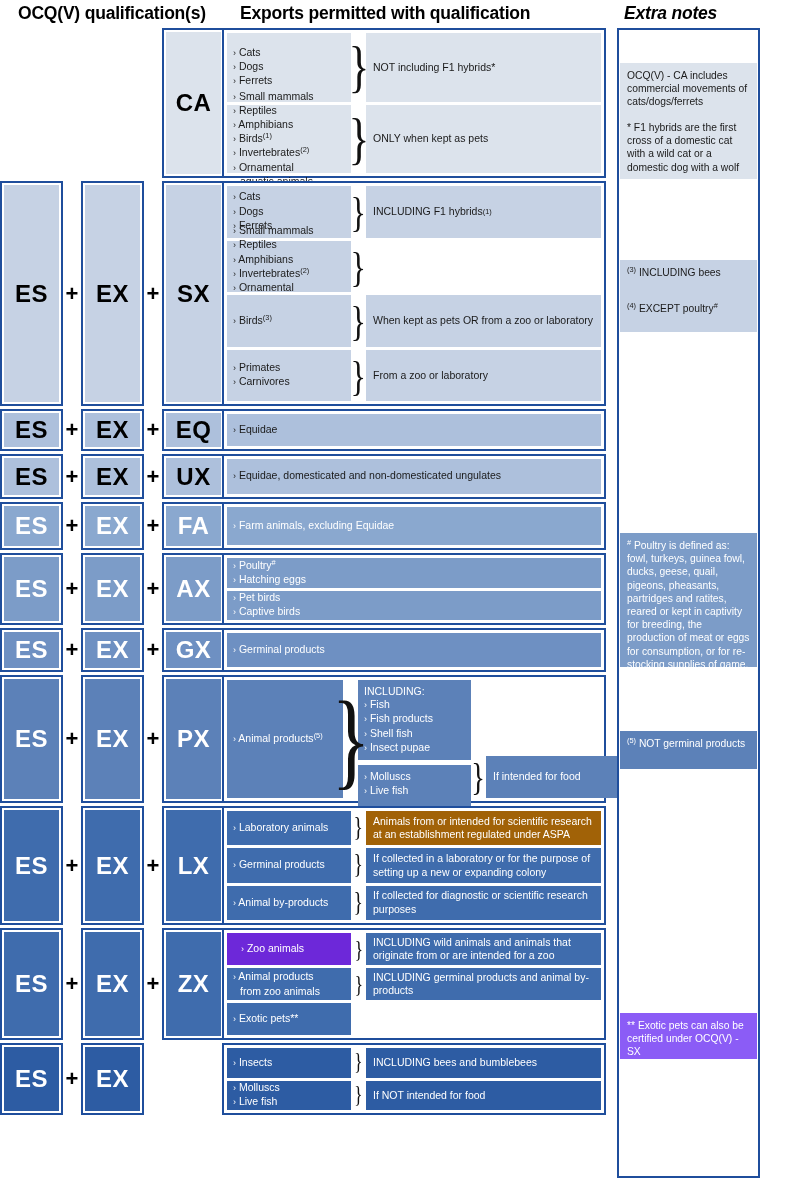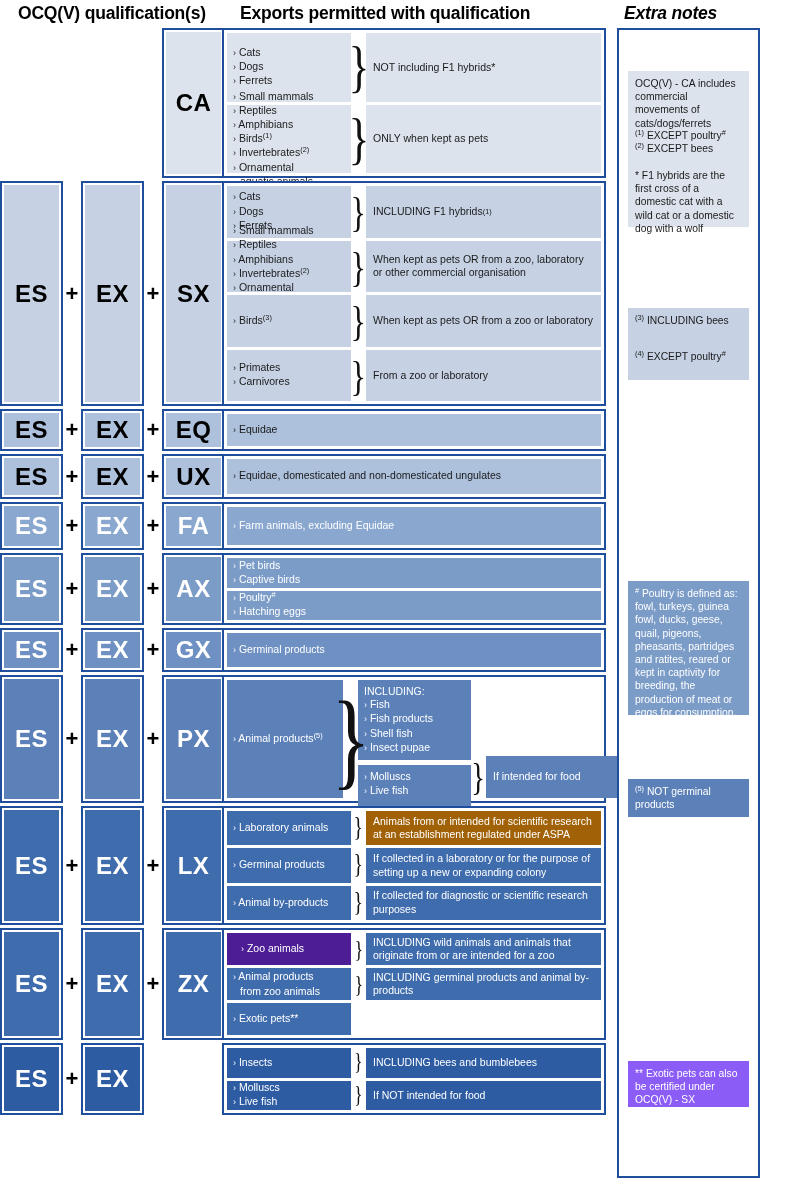--- a/index.html
+++ b/index.html
@@ -64,21 +64,21 @@
   .brace span {
     display:block; font-family:"Liberation Serif", serif; line-height:1;
     transform-origin:center center;
   }
   .desc { flex:1 1 auto; padding:6px 7px; font-size:10.5px; line-height:13.4px; }
   .spacer { flex:1 1 auto; background:#fff; }
 
   
   .notes-col {
     position:absolute; left:617px; top:28px; width:143px;
-    border:2px solid #1f4e9c; background:#fff; padding:9px;
+    border:2px solid #1f4e9c; background:#fff; padding:1px;
   }
   .note { padding:6px 7px; font-size:10.3px; line-height:13.2px; }
   .note.blank { background:transparent !important; }
 
   sup { font-size:7.4px; vertical-align:super; line-height:0; }
   .chev { font-size:9px; }
 </style>
 </head>
 <body>
 
@@ -175,21 +175,20 @@
               <div><span class="chev">›</span> Small mammals</div>
               <div><span class="chev">›</span> Reptiles</div>
               <div><span class="chev">›</span> Amphibians</div>
               <div><span class="chev">›</span> Invertebrates<sup>(2)</sup></div>
               <div><span class="chev">›</span> Ornamental</div>
               <div class="ind">aquatic animals</div>
             </div>
             <div class="brace">
               <span style="font-size: 42.9875px; transform: scaleX(0.75);">}</span>
             </div>
-            <div class="desc" style="background: rgb(198, 210, 228); color: rgb(26, 26, 26); display: flex; align-items: center;">When kept as pets OR from a zoo, laboratory or other commercial organisation</div>
           </div>
           <div class="subrow" style="flex: 1 1 25%;">
             <div class="items" style="background: rgb(198, 210, 228); color: rgb(26, 26, 26); display: flex; flex-direction: column; justify-content: center;">
               <div><span class="chev">›</span> Birds<sup>(3)</sup></div>
             </div>
             <div class="brace">
               <span style="font-size: 42.9875px; transform: scaleX(0.75);">}</span>
             </div>
             <div class="desc" style="background: rgb(198, 210, 228); color: rgb(26, 26, 26); display: flex; align-items: center;">When kept as pets OR from a zoo or laboratory</div>
           </div>
@@ -309,28 +308,28 @@
           <div class="badge-slot">
             <div class="badge">
               <div class="inner" style="background: rgb(124, 156, 200); color: rgb(255, 255, 255);">AX</div>
             </div>
           </div>
           <div class="eq">=</div>
         </div>
         <div class="exports">
           <div class="subrow" style="flex: 1 1 50%;">
             <div class="items full" style="background: rgb(124, 156, 200); color: rgb(255, 255, 255); display: flex; flex-direction: column; justify-content: center;">
+              <div><span class="chev">›</span> Poultry<sup>#</sup></div>
+              <div><span class="chev">›</span> Hatching eggs</div>
+            </div>
+          </div>
+          <div class="subrow" style="flex: 1 1 50%;">
+            <div class="items full" style="background: rgb(124, 156, 200); color: rgb(255, 255, 255); display: flex; flex-direction: column; justify-content: center;">
               <div><span class="chev">›</span> Pet birds</div>
               <div><span class="chev">›</span> Captive birds</div>
-            </div>
-          </div>
-          <div class="subrow" style="flex: 1 1 50%;">
-            <div class="items full" style="background: rgb(124, 156, 200); color: rgb(255, 255, 255); display: flex; flex-direction: column; justify-content: center;">
-              <div><span class="chev">›</span> Poultry<sup>#</sup></div>
-              <div><span class="chev">›</span> Hatching eggs</div>
             </div>
           </div>
         </div>
       </div>
       <div class="row" style="height: 44px;">
         <div class="quals">
           <div class="badge-slot">
             <div class="badge">
               <div class="inner" style="background: rgb(110, 144, 194); color: rgb(255, 255, 255);">ES</div>
             </div>
@@ -480,21 +479,21 @@
           <div class="plus">+</div>
           <div class="badge-slot">
             <div class="badge">
               <div class="inner" style="background: rgb(63, 108, 173); color: rgb(255, 255, 255);">ZX</div>
             </div>
           </div>
           <div class="eq">=</div>
         </div>
         <div class="exports">
           <div class="subrow" style="flex: 1 1 33.3333%;">
-            <div class="items" style="background: #4c1d95; color: rgb(255, 255, 255); display: flex; flex-direction: column; justify-content: center; padding-left: 14px;">
+            <div class="items" style="background: #6d28d9; color: rgb(255, 255, 255); display: flex; flex-direction: column; justify-content: center; padding-left: 14px;">
               <div><span class="chev">›</span> Zoo animals</div>
             </div>
             <div class="brace">
               <span style="font-size: 24.0667px; transform: scaleX(0.75);">}</span>
             </div>
             <div class="desc" style="background: rgb(63, 108, 173); color: rgb(255, 255, 255); display: flex; align-items: center;">INCLUDING wild animals and animals that originate from or are intended for a zoo</div>
           </div>
           <div class="subrow" style="flex: 1 1 33.3333%;">
             <div class="items" style="background: rgb(63, 108, 173); color: rgb(255, 255, 255); display: flex; flex-direction: column; justify-content: center;">
               <div><span class="chev">›</span> Animal products</div>
@@ -554,24 +553,20 @@
           </div>
         </div>
       </div>
     </div>
 
   <div class="notes-col" id="notes-col" style="height: 1150px;">
       <div class="note blank" style="height: 32px; background: transparent; color: rgb(0, 0, 0);"></div>
       <div class="note" style="height: 52px; background: rgb(220, 227, 236); color: rgb(26, 26, 26);">
         <div>OCQ(V) - CA includes commercial movements of cats/dogs/ferrets</div>
       </div>
-      <div class="note" style="height: 40px; background: rgb(220, 227, 236); color: rgb(26, 26, 26);">
-        <div><sup>(1)</sup> EXCEPT poultry<sup>#</sup></div>
-        <div><sup>(2)</sup> EXCEPT bees</div>
-      </div>
       <div class="note" style="height: 64px; background: rgb(220, 227, 236); color: rgb(26, 26, 26);">
         <div>* F1 hybrids are the first cross of a domestic cat with a wild cat or a domestic dog with a wolf</div>
       </div>
       <div class="note blank" style="height: 81px; background: transparent; color: rgb(0, 0, 0);"></div>
       <div class="note" style="height: 36px; background: rgb(198, 210, 228); color: rgb(26, 26, 26);">
         <div><sup>(3)</sup> INCLUDING bees</div>
       </div>
       <div class="note" style="height: 36px; background: rgb(198, 210, 228); color: rgb(26, 26, 26);">
         <div><sup>(4)</sup> EXCEPT poultry<sup>#</sup></div>
       </div>

